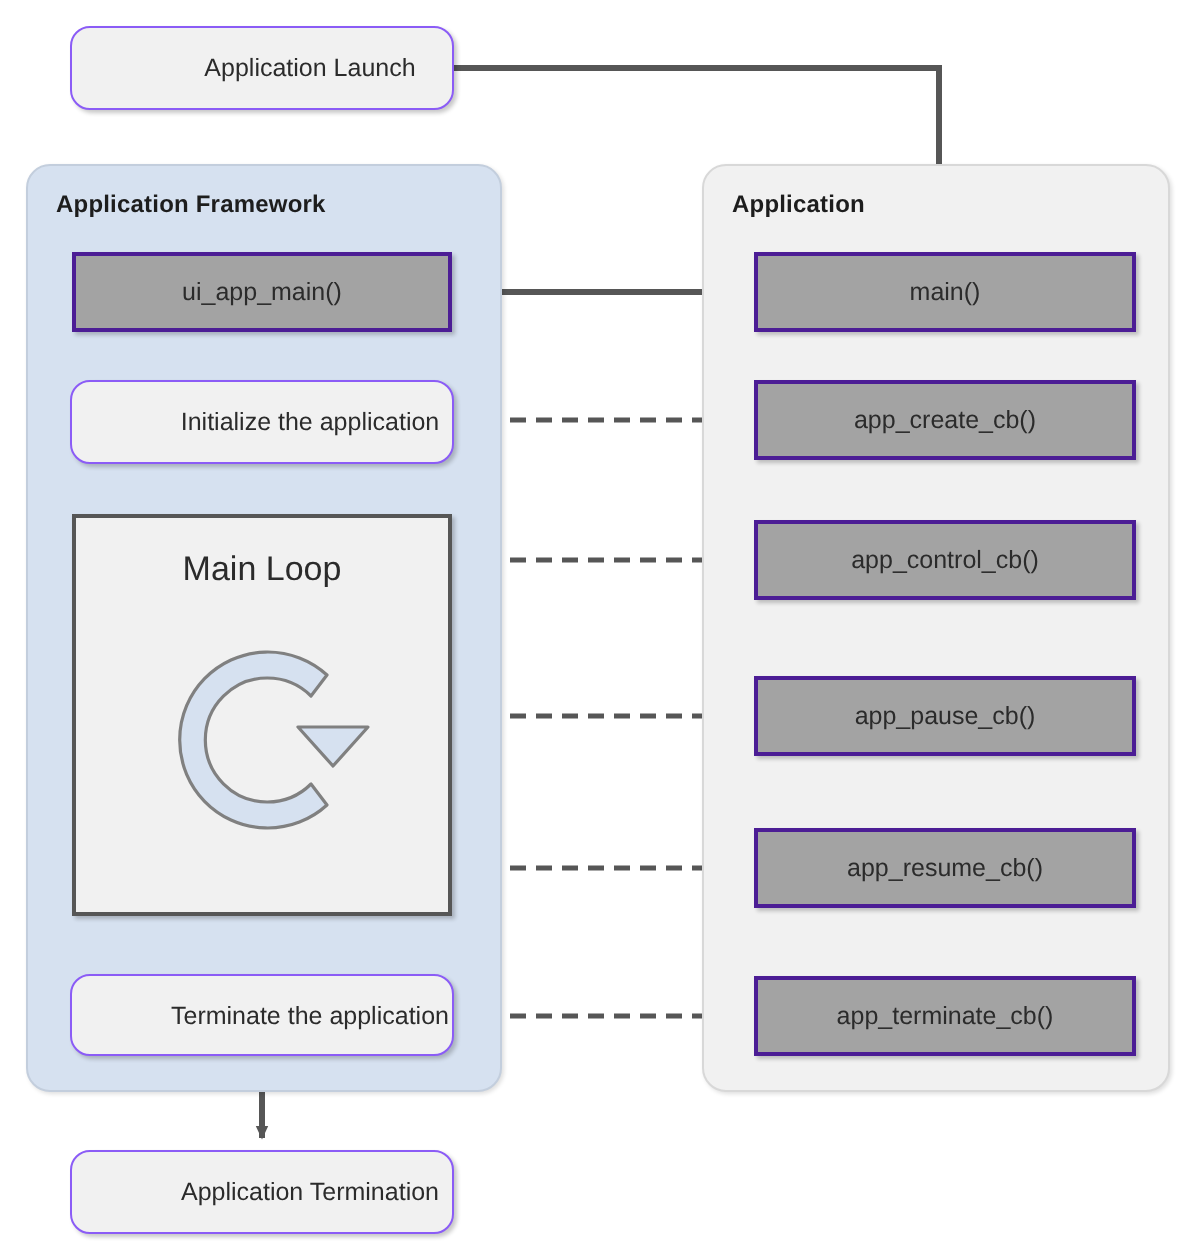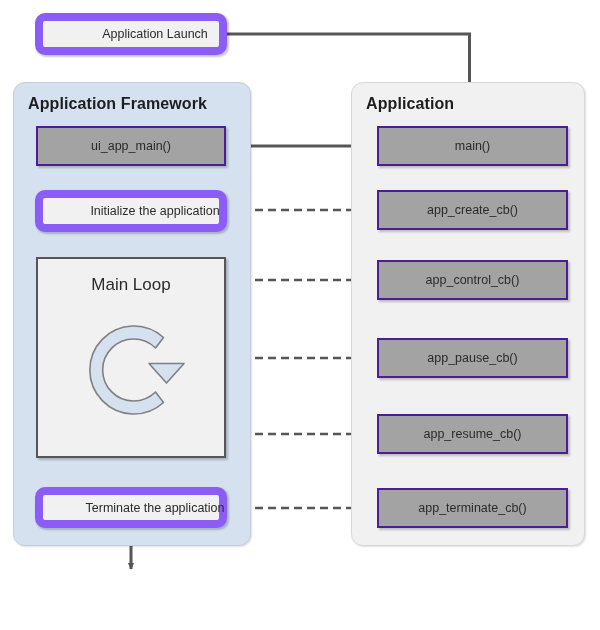--- a/index.html
+++ b/index.html
@@ -27,42 +27,42 @@
   .panel-application{
     left:351px; top:82px; width:234px; height:464px;
     background:#f1f1f1;
     border:1px solid #d8d8d8;
     box-shadow:1px 1px 2px rgba(0,0,0,0.13);
     text-decoration:underline;
   }
   .panel-title{
     position:absolute;
     left:14px; top:12px;
-    font-size:16px;
+    font-size:12px;
     font-weight:bold;
     color:#1d1d1d;
     letter-spacing:0.1px;
     white-space:nowrap;
   }
 
   
   .box{
     position:absolute;
     box-sizing:border-box;
     display:flex;
     align-items:center;
     justify-content:center;
     font-size:12.5px;
     color:#2b2b2b;
     text-align:center;
     white-space:nowrap;
   }
   .box-rounded{
     background:#f1f1f1;
-    border:8px solid #8b5cf6;
+    border:1px solid #8b5cf6;
     border-radius:10px;
     box-shadow:1.5px 1.5px 2px rgba(0,0,0,0.22);
     padding-left:48px;
   }
   .box-green{
     background:#a3a3a3;
     border:2px solid #4c1d95;
     border-radius:0;
     box-shadow:1.5px 1.5px 2px rgba(0,0,0,0.22);
   }
@@ -162,20 +162,21 @@
                L90.5,85.0
                A31,31 0 1 1 90.5,41.0
                Z" fill="#d6e1f0" stroke="#808080" stroke-width="1.6" stroke-linejoin="round"></path>
 
       <path d="M84,56.5 L119,56.5 L101.5,76 Z" fill="#d6e1f0" stroke="#808080" stroke-width="1.6" stroke-linejoin="round"></path>
     </svg>
   </div>
 
   <div id="b-terminate" class="box box-rounded">Terminate the application</div>
 
+  <div id="b-apptermin" class="box box-rounded">Application Termination</div>
 
   <div id="b-create" class="box box-green">app_create_cb()</div>
 
   <div id="b-main" class="box box-green">main()</div>
 
   <div id="b-control" class="box box-green">app_control_cb()</div>
 
   <div id="b-pause" class="box box-green">app_pause_cb()</div>
 
   <div id="b-resume" class="box box-green">app_resume_cb()</div>

